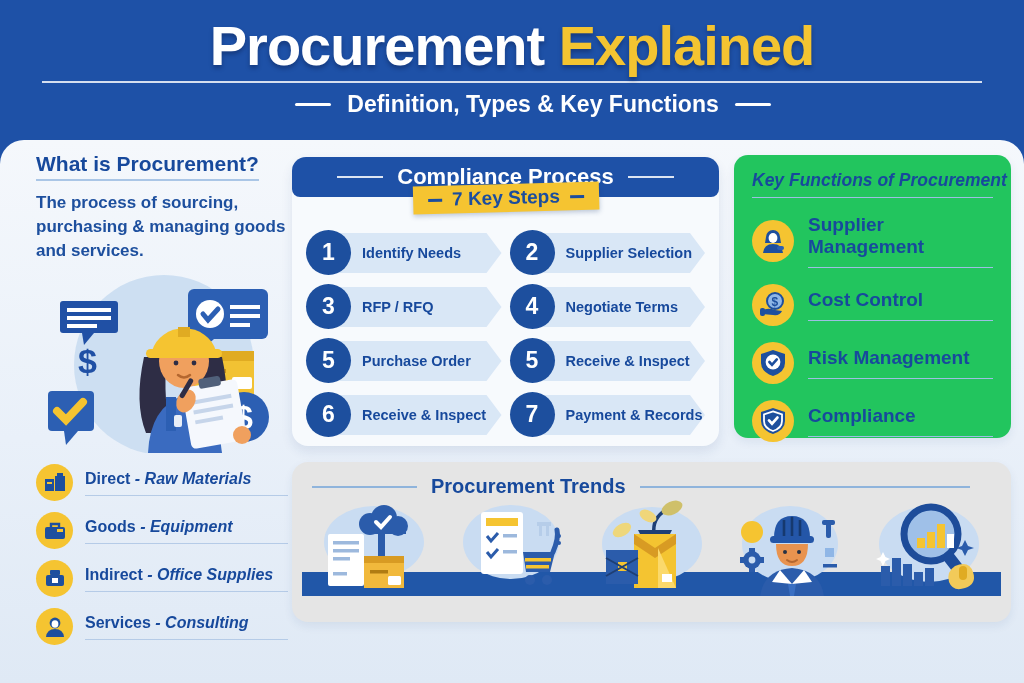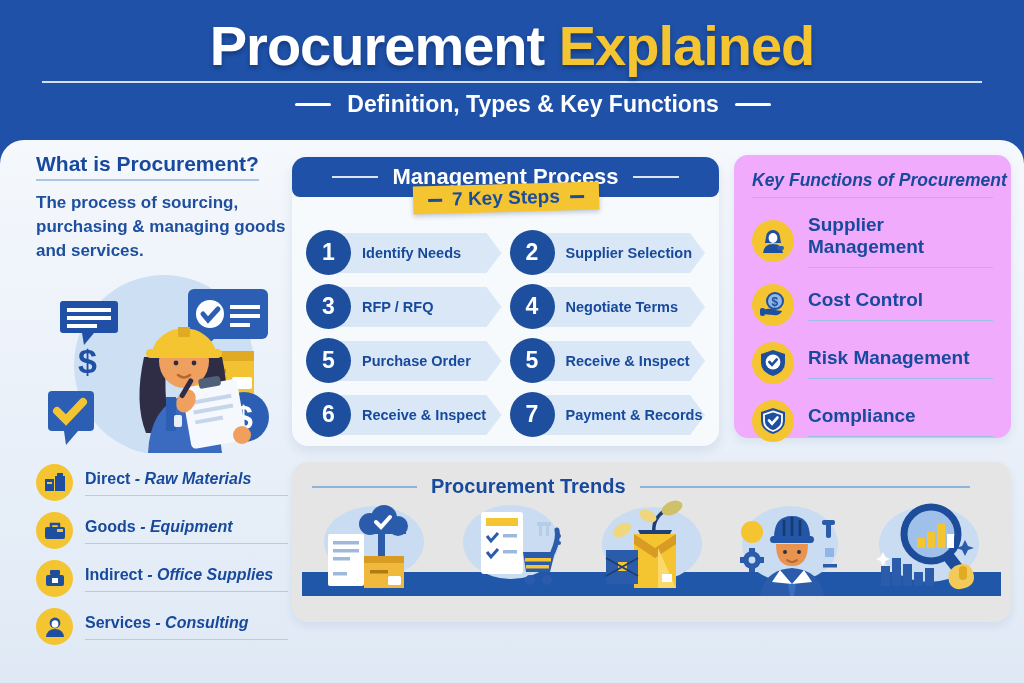--- a/index.html
+++ b/index.html
@@ -40,21 +40,21 @@
   .header-dash { width:46px; height:2px; background:rgba(255,255,255,.85); }
   .key-steps-ribbon { position:absolute; left:50%; top:27px; transform:translateX(-50%) rotate(-1.5deg); background:#f5c431; padding:3px 15px; display:flex; align-items:center; gap:10px; font-size:19px; font-weight:bold; color:#1b4d9e; box-shadow:0 2px 5px rgba(30,60,120,.28); z-index:3; white-space:nowrap; }
   .ribbon-dash { width:14px; height:3px; background:#1b4d9e; }
   .steps-grid { display:grid; grid-template-columns:1fr 1fr; column-gap:12px; row-gap:14px; padding:36px 14px 0 18px; }
   .step { position:relative; height:40px; }
   .step-chevron { position:absolute; left:10px; right:0; top:0; bottom:0; background:#d9e7f6; clip-path:polygon(0 0, calc(100% - 15px) 0, 100% 50%, calc(100% - 15px) 100%, 0 100%); }
   .step-num { position:absolute; left:-4px; top:-3px; width:45px; height:45px; border-radius:50%; background:#1d4f9e; color:#fff; font-size:23px; font-weight:bold; display:flex; align-items:center; justify-content:center; z-index:1; }
   .step-label { position:absolute; left:52px; top:0; bottom:0; display:flex; align-items:center; font-size:14.5px; font-weight:bold; color:#17499c; white-space:nowrap; }
 
   
-  .functions-panel { position:absolute; left:734px; top:155px; width:277px; height:283px; background:#f0abfc; border-radius:14px; padding:15px 18px 0; box-shadow:0 4px 10px rgba(30,60,120,.08); }
+  .functions-panel { position:absolute; left:734px; top:155px; width:277px; height:283px; background:#22c55e; border-radius:14px; padding:15px 18px 0; box-shadow:0 4px 10px rgba(30,60,120,.08); }
   .functions-heading { display:block; font-style:italic; font-size:17.5px; font-weight:bold; color:#17499c; border-bottom:1.5px solid #9dbfe3; padding-bottom:6px; white-space:nowrap; }
   .function-row { display:flex; align-items:center; gap:14px; margin-top:16px; }
   .function-icon { width:42px; height:42px; border-radius:50%; background:#f5c431; flex:none; display:flex; align-items:center; justify-content:center; }
   .function-label { flex:1; font-size:19px; font-weight:bold; color:#17499c; border-bottom:1.5px solid #9dbfe3; padding-bottom:9px; }
 
   
   .trends-panel { position:absolute; left:292px; top:462px; width:719px; height:160px; background:#e5e5e5; border-radius:16px; box-shadow:0 4px 10px rgba(30,60,120,.08); overflow:hidden; }
   .trends-title-row { display:flex; align-items:center; margin-top:13px; padding:0 20px; gap:14px; }
   .trends-line-left { width:105px; height:2px; background:#8fb4dc; }
   .trends-title { font-size:20px; font-weight:bold; color:#17499c; white-space:nowrap; }
@@ -201,21 +201,21 @@
             </svg>
         </span>
         <span class="type-text"><span>Services</span> <span class="type-detail">- Consulting</span></span>
       </div>
     </div>
   </div>
 
   <div class="process-panel">
     <div class="process-header">
       <span class="header-dash"></span>
-      <span>Management Process</span>
+      <span>Compliance Process</span>
       <span class="header-dash"></span>
     </div>
     <div class="key-steps-ribbon">
       <span class="ribbon-dash"></span>
       <span>7 Key Steps</span>
       <span class="ribbon-dash"></span>
     </div>
     <div class="steps-grid">
       <div class="step">
         <span class="step-chevron"></span>

